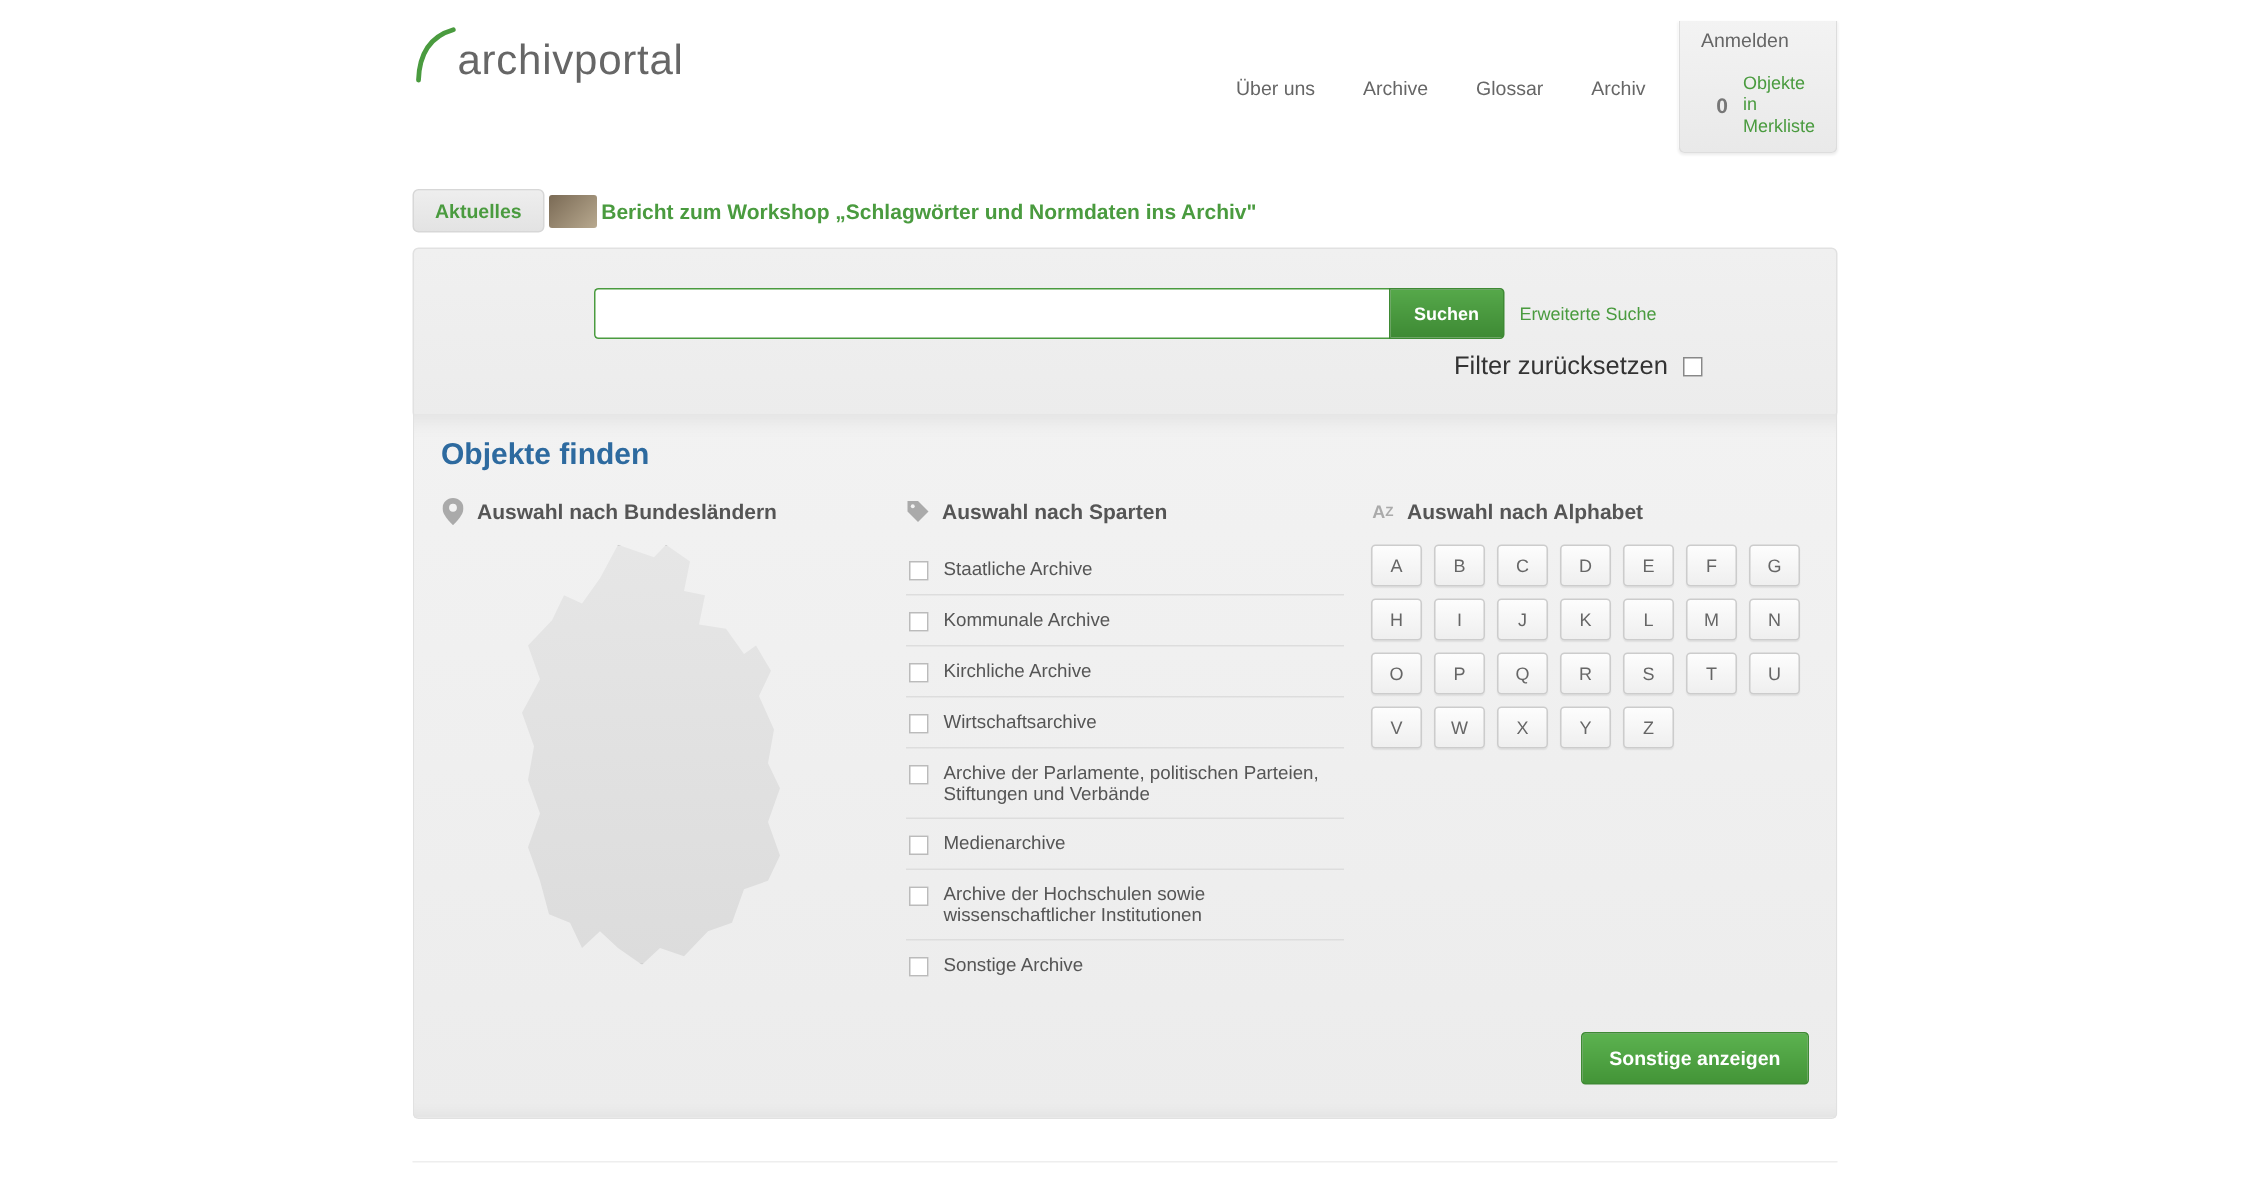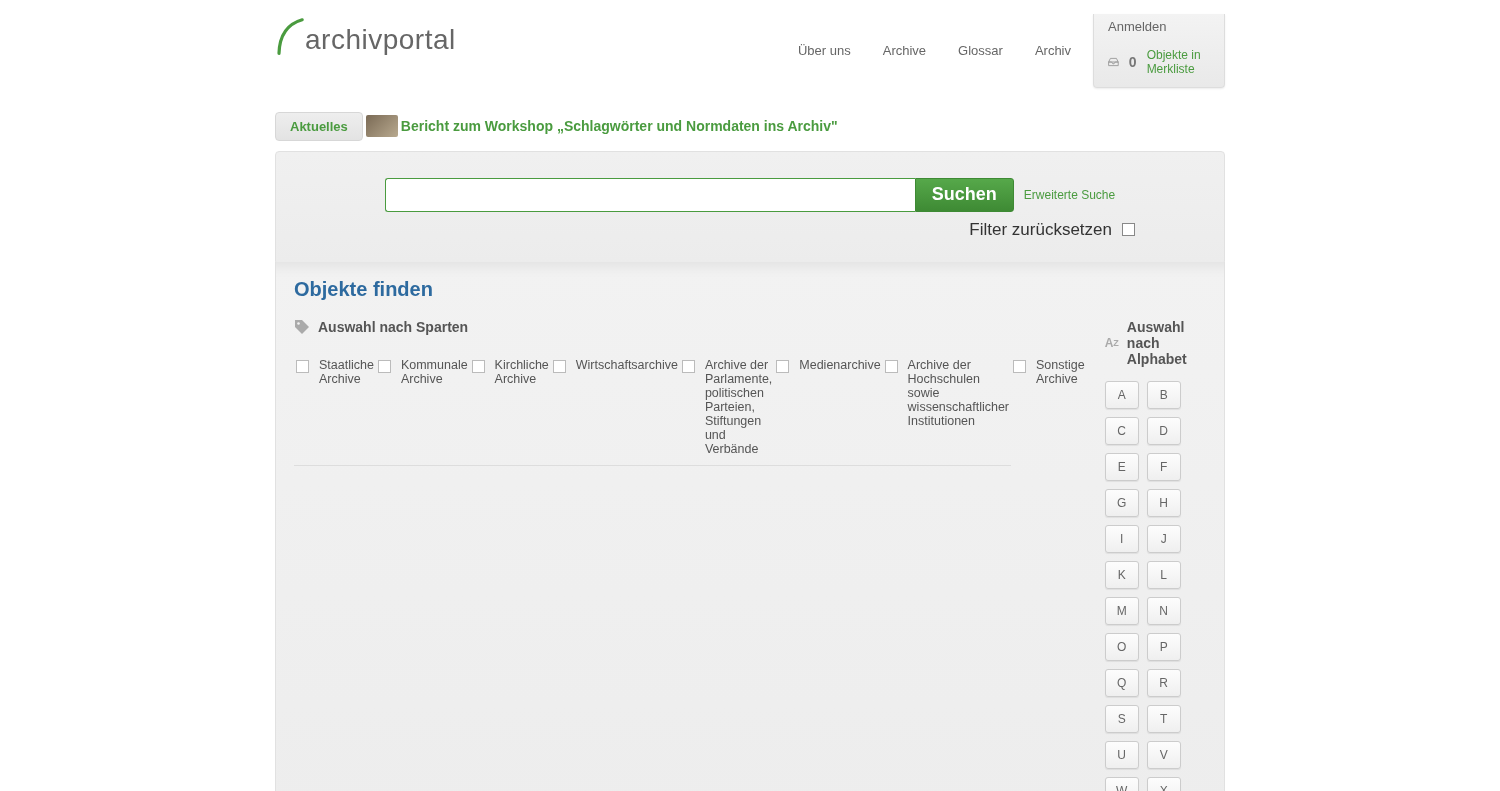--- a/index.html
+++ b/index.html
@@ -10,45 +10,45 @@
 .logo-wrap{display:flex;align-items:flex-start;gap:16px;flex:1}
 .logo{display:flex;align-items:flex-end}
 .logo svg{width:32px;height:42px}
 .logo-text{font-size:28px;font-weight:400;color:#666;letter-spacing:.5px;margin-left:-2px}
 .service{display:flex;align-items:flex-start;gap:6px;margin-top:2px}
 .service-text{font-size:9px;color:#666;line-height:1.3}
 .service-text .line1{margin-bottom:14px}
 .service-text .brand{font-size:9px;font-weight:700;letter-spacing:.3px}
 .nav{display:flex;align-items:center;gap:0}
 .nav a{display:inline-block;padding:6px 16px;color:#666;text-decoration:none;font-size:13px}
-.login-box{background:linear-gradient(#f3f3f3,#e9e9e9);border:1px solid #ddd;border-top:none;border-radius:0 0 4px 4px;padding:5px 0 10px;width:132px;margin-left:6px;box-shadow:0 1px 2px rgba(0,0,0,.08)}
+.login-box{background:linear-gradient(#f3f3f3,#e9e9e9);border:1px solid #ddd;border-top:none;border-radius:0 0 4px 4px;padding:5px 0 10px;width:106px;margin-left:6px;box-shadow:0 1px 2px rgba(0,0,0,.08)}
 .login-box .login{padding:0 14px 8px;color:#666;font-size:13px}
 .watchlist{display:flex;align-items:center;gap:10px;padding:6px 14px 0}
 .watchlist .count{color:#777;font-size:14px;font-weight:700}
 .watchlist .label{color:#4a9b3f;font-size:12px;line-height:1.2}
 .news-row{display:flex;align-items:center;gap:3px;margin-top:24px;margin-bottom:10px}
 .badge{background:linear-gradient(#eee,#e3e3e3);border:1px solid #d7d7d7;border-radius:4px;padding:6px 14px;color:#4a9b3f;font-weight:700;font-size:13px}
 .thumb{width:32px;height:22px;background:linear-gradient(135deg,#7a6a55,#b8a98f);border-radius:2px}
 .news-link{color:#4a9b3f;font-weight:700;font-size:14px}
 .search-panel{background:linear-gradient(#f0f0f0,#ececec);border:1px solid #e1e1e1;border-radius:4px;padding:26px 0 24px}
 .search-row{display:flex;align-items:center;justify-content:center;gap:10px}
 .search-group{display:flex;align-items:center}
 .search-input{width:530px;height:34px;border:1px solid #4a9b3f;border-right:none;border-radius:3px 0 0 3px;padding:0 10px;font-size:14px;outline:none}
-.search-btn{height:34px;padding:0 16px;background:linear-gradient(#56a84a,#3e8a34);border:1px solid #3e8a34;border-radius:0 3px 3px 0;color:#fff;font-weight:700;font-size:18px;cursor:pointer}
+.search-btn{height:34px;padding:0 16px;background:linear-gradient(#56a84a,#3e8a34);border:1px solid #3e8a34;border-radius:0 3px 3px 0;color:#fff;font-weight:700;font-size:12px;cursor:pointer}
 .adv-link{color:#4a9b3f;font-size:12px}
 .reset-row{display:flex;justify-content:flex-end;align-items:center;gap:10px;width:770px;margin:8px auto 0;font-size:17px;color:#333}
 .reset-row .cb{width:13px;height:13px;border:1px solid #888;background:#fff}
 .pane{background:linear-gradient(#f2f2f2,#ececec);border:1px solid #e1e1e1;border-top:none;border-radius:0 0 4px 4px;padding:16px 18px 22px;margin-top:-3px;box-shadow:inset 0 18px 14px -14px rgba(0,0,0,.07),inset 0 -14px 10px -12px rgba(0,0,0,.05)}
 .pane h2{font-size:20px;color:#2d6a9f;font-weight:600;margin-bottom:18px}
 .cols{display:flex;gap:18px}
 .col{flex:1}
 .col h3{display:flex;align-items:center;gap:8px;font-size:14px;color:#555;font-weight:600;margin-bottom:14px}
 .icon{width:16px;height:16px;display:inline-flex;align-items:center;justify-content:center;color:#aaa}
 .map{width:200px;height:280px;margin:8px auto 0;background:linear-gradient(#e6e6e6,#dcdcdc);border:1px solid #d0d0d0;position:relative;clip-path:polygon(36% 0,48% 3%,52% 0,60% 4%,58% 11%,65% 12%,63% 19%,72% 20%,78% 26%,82% 24%,87% 30%,83% 36%,88% 44%,86% 52%,90% 58%,86% 66%,90% 74%,86% 80%,78% 82%,74% 90%,66% 92%,58% 98%,50% 96%,44% 100%,36% 96%,30% 92%,24% 96%,20% 90%,13% 88%,10% 80%,6% 72%,10% 64%,6% 56%,8% 48%,4% 40%,10% 32%,6% 24%,14% 18%,18% 12%,24% 14%,30% 8%)}
-.categories{display:flex;flex-direction:row}
+.categories{display:flex;flex-direction:column}
 .cat{display:flex;align-items:flex-start;gap:10px;padding:9px 2px;border-bottom:1px solid #ddd;font-size:12.5px;color:#555;cursor:pointer}
 .cat:last-child{border-bottom:none}
 .cat .chk{width:13px;height:13px;border:1px solid #bbb;background:#fff;margin-top:2px;flex-shrink:0}
 .alpha{display:flex;flex-wrap:wrap;gap:8px}
 .letter{width:34px;height:28px;background:linear-gradient(#fdfdfd,#efefef);border:1px solid #ccc;border-radius:3px;display:flex;align-items:center;justify-content:center;font-size:12px;color:#666;cursor:pointer;box-shadow:0 1px 1px rgba(0,0,0,.07)}
 .actions{display:flex;justify-content:flex-end;margin-top:28px}
 .primary-btn{background:linear-gradient(#5cb250,#439437);border:1px solid #3e8a34;color:#fff;font-weight:700;font-size:13px;padding:9px 18px;border-radius:3px;cursor:pointer}
 .footer{border-top:1px solid #eee;margin-top:28px;padding:16px 0;display:flex;align-items:center}
 </style>
 </head>
@@ -98,20 +98,32 @@
   </div>
   <div class="reset-row">
    <span>Filter zurücksetzen</span>
    <span class="cb"></span>
   </div>
  </div>
 
  <div class="pane">
   <h2>Objekte finden</h2>
   <div class="cols">
+   <div class="col">
+    <h3>
+     <span class="icon">
+                <svg width="14" height="18" viewBox="0 0 14 18">
+                  <path d="M7 0 C10.9 0 14 3 14 6.8 C14 12 7 18 7 18 C7 18 0 12 0 6.8 C0 3 3.1 0 7 0 Z" fill="#aaa"></path>
+                  <circle cx="7" cy="6.5" r="2.6" fill="#f2f2f2"></circle>
+                </svg>
+              </span>
+     <span>Auswahl nach Bundesländern</span>
+    </h3>
+    <div class="map"></div>
+   </div>
    <div class="col">
     <h3>
      <span class="icon">
                 <svg width="16" height="16" viewBox="0 0 16 16">
                   <path d="M1 1 L8 1 L15 8 L8 15 L1 8 Z" fill="#aaa"></path>
                   <circle cx="4.5" cy="4.5" r="1.3" fill="#f2f2f2"></circle>
                 </svg>
               </span>
      <span>Auswahl nach Sparten</span>
     </h3>

